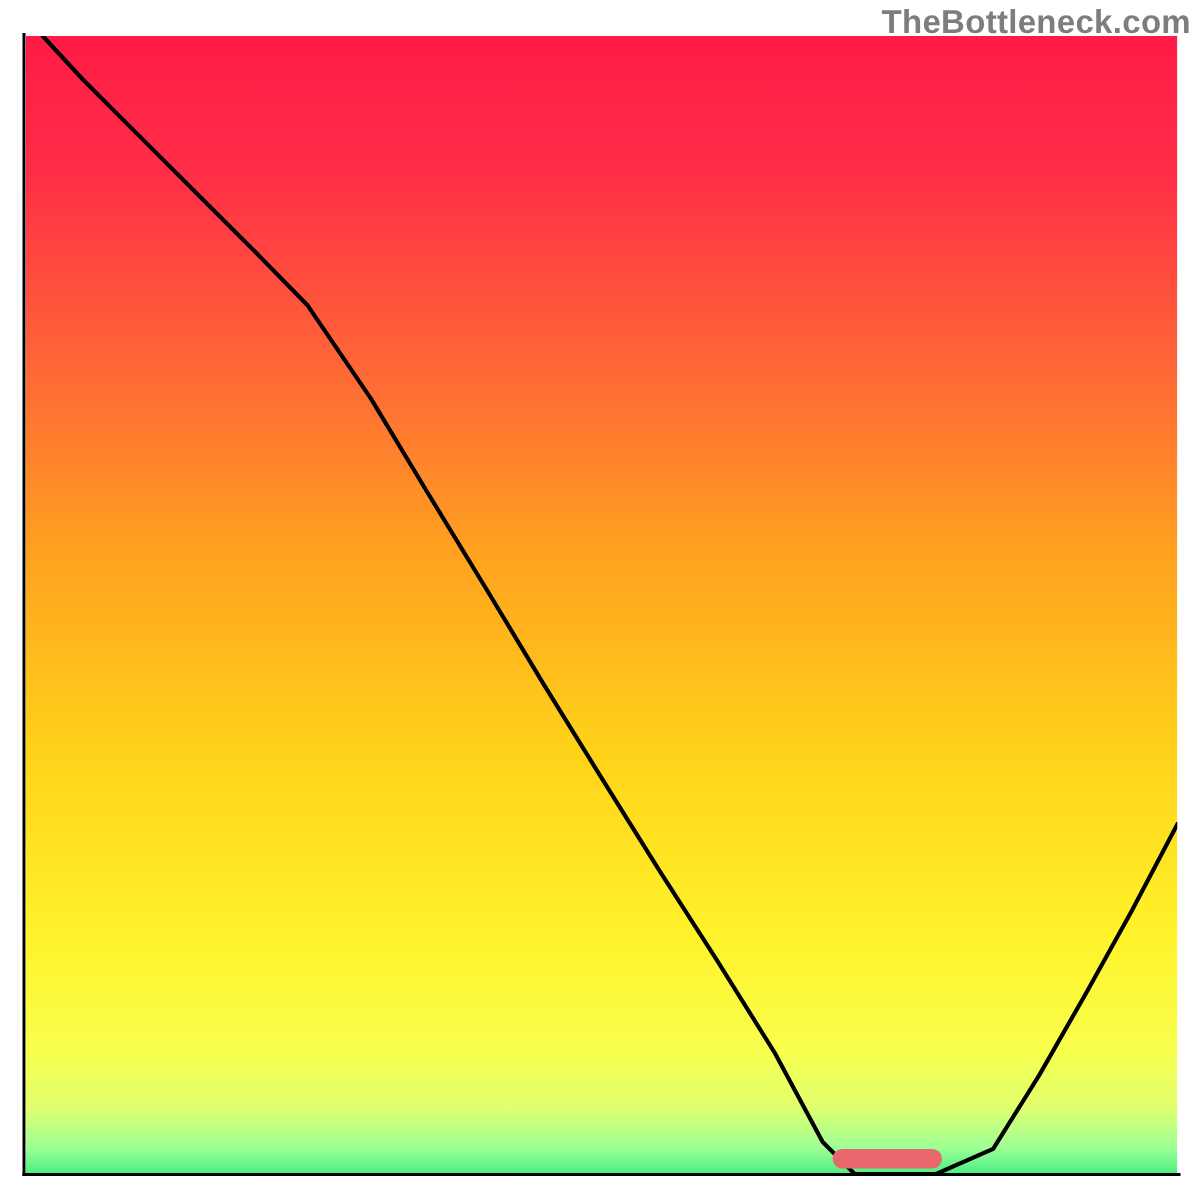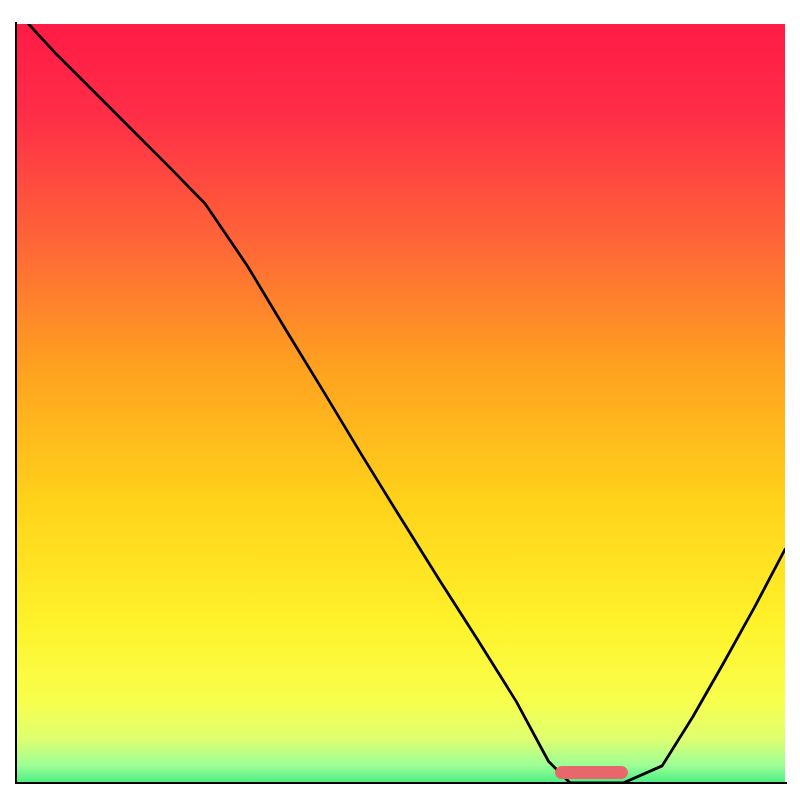--- a/index.html
+++ b/index.html
@@ -68,20 +68,21 @@
     position: absolute;
     height: 13px;
     border-radius: 7px;
     background: #e8676c;
   }
 </style>
 </head>
 <body>
 
 <div class="outer">
+  <div class="watermark">TheBottleneck.com</div>
 
   <div class="plot-frame">
     <div class="axis-border axis-left"></div>
     <div class="axis-border axis-bottom"></div>
     <div class="plot-inner">
       <svg class="gradient-bg" preserveAspectRatio="none" viewBox="0 0 1 1">
         <defs>
           <linearGradient id="bg-grad" x1="0" y1="0" x2="0" y2="1">
               <stop offset="0%" stop-color="#ff1b46"></stop>
               <stop offset="12%" stop-color="#ff2e47"></stop>

